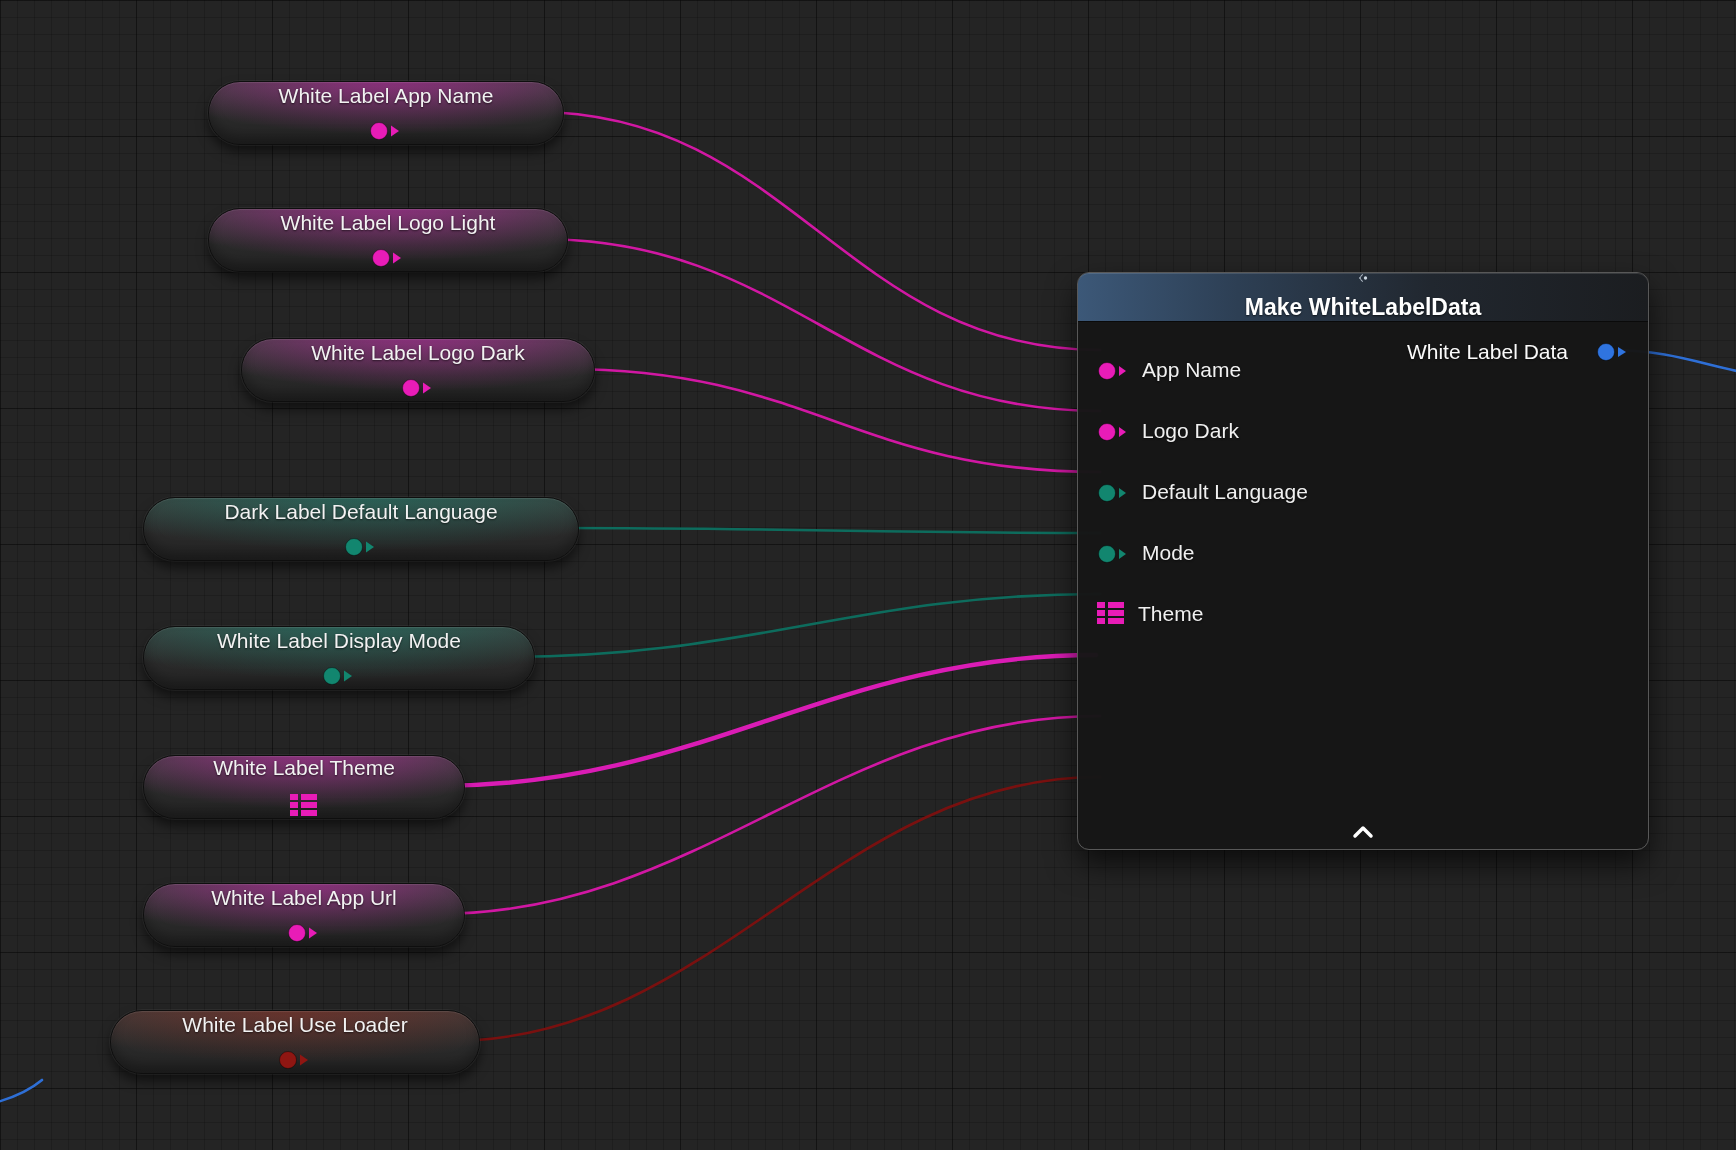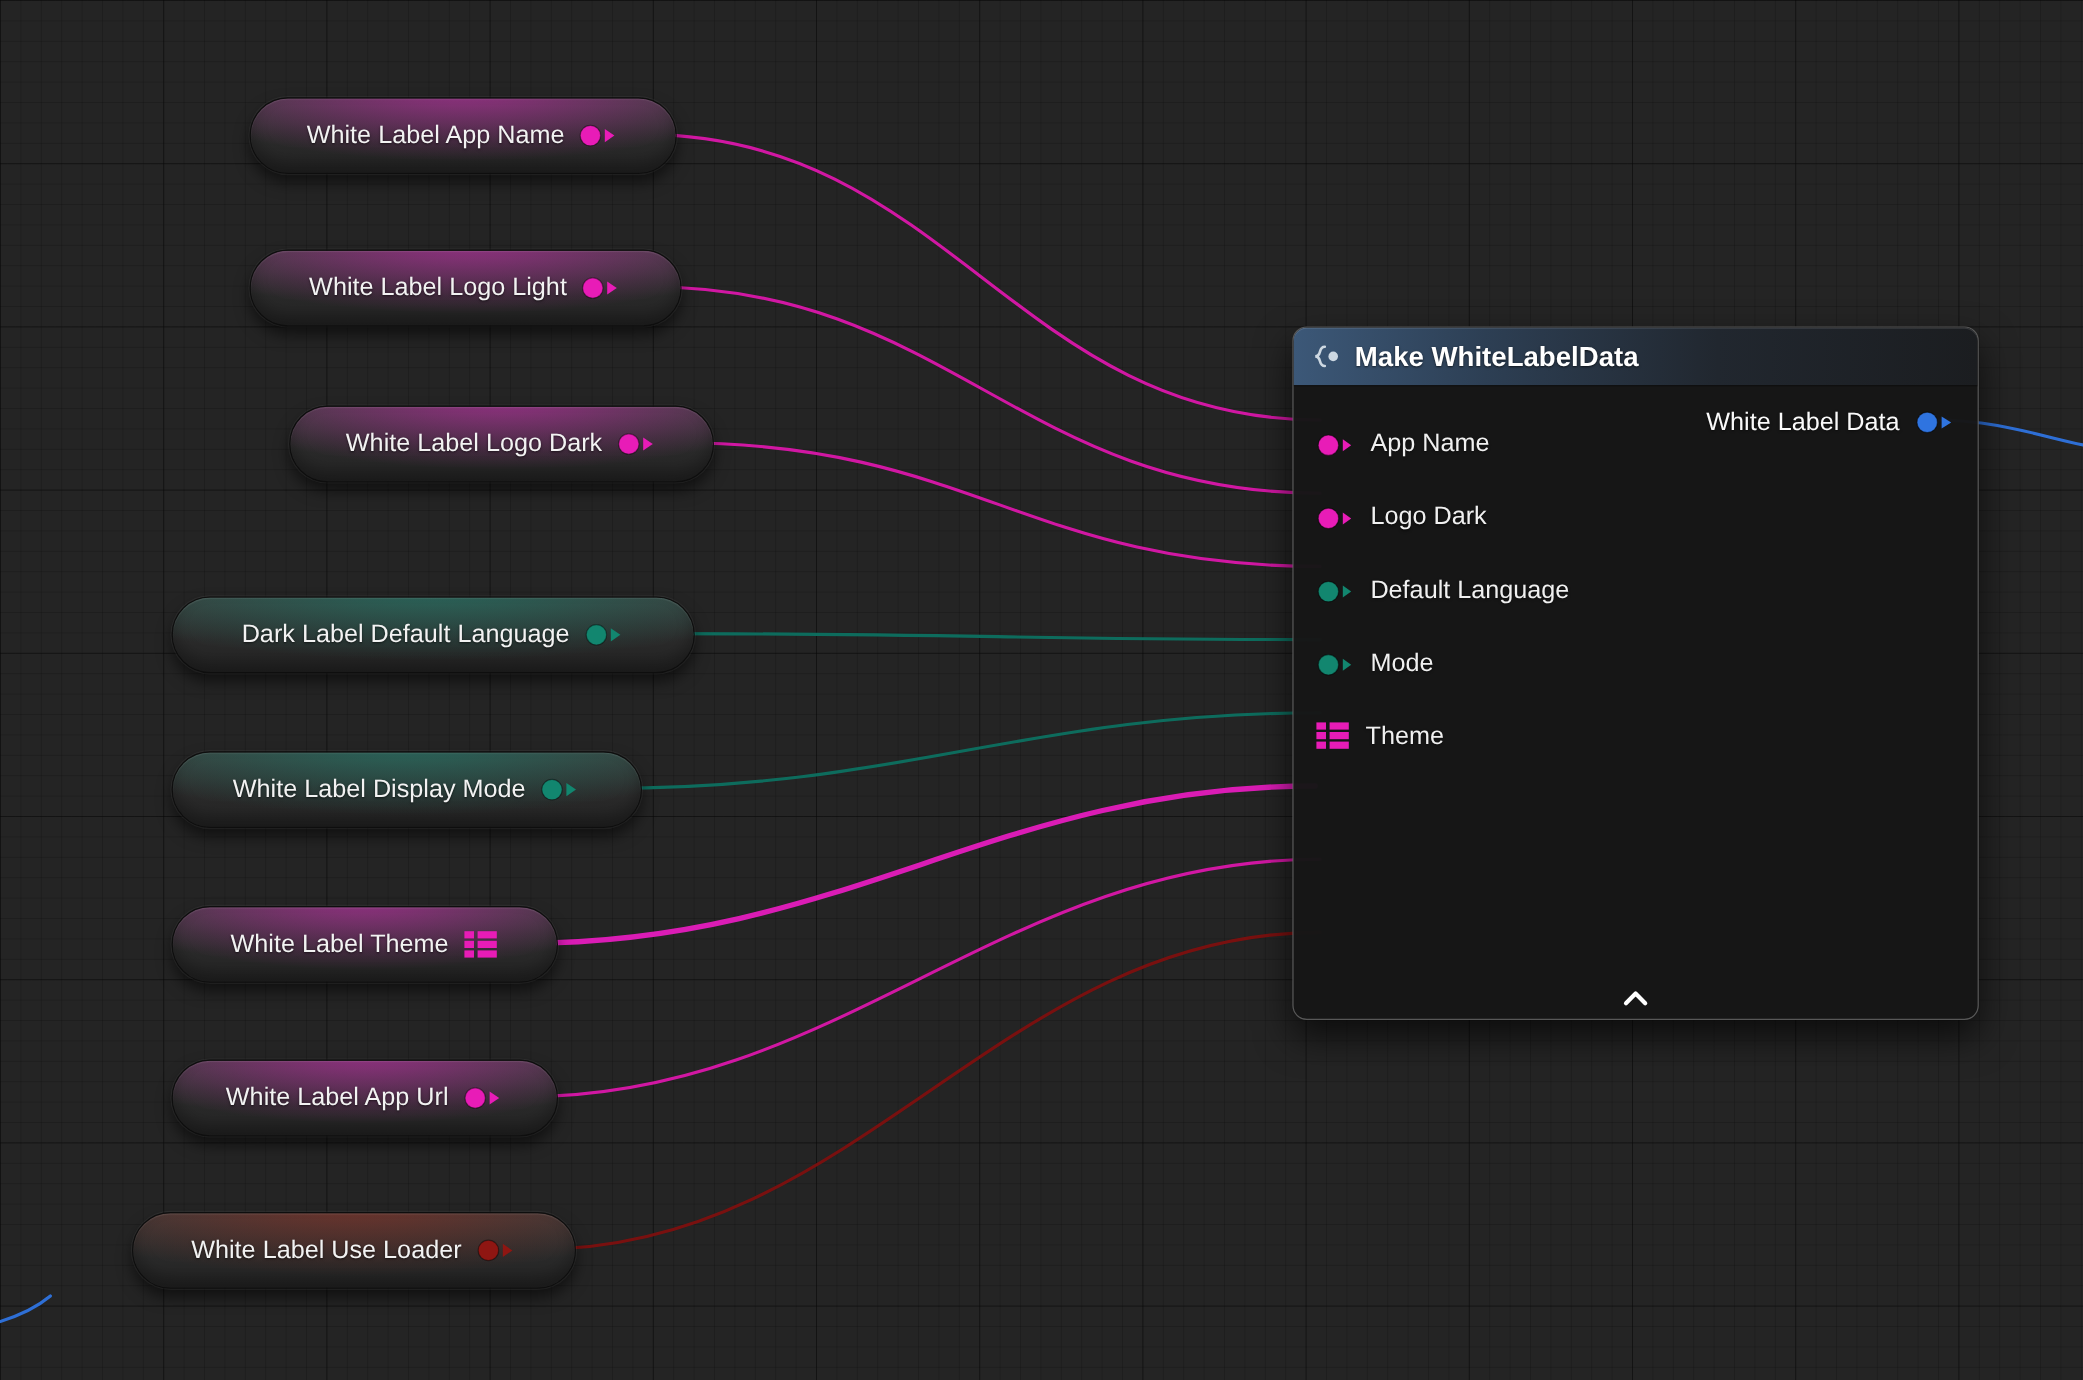--- a/index.html
+++ b/index.html
@@ -23,20 +23,21 @@
   .wire.thick{stroke-width:4.4;}
   
   .pill{
     position:absolute;z-index:2;
     display:flex;align-items:center;justify-content:center;gap:12px;
     border-radius:34px;border:1px solid #0e0e0e;
     box-shadow:0 0 0 1px rgba(255,255,255,.05), 0 7px 12px rgba(0,0,0,.55),
                inset 0 1px 1px rgba(255,255,255,.10), inset 0 -8px 12px rgba(0,0,0,.28);
     color:#f2f2f2;font-size:21px;white-space:nowrap;
     text-shadow:0 1px 2px rgba(0,0,0,.6);
+    flex-direction:column;
   }
   .pill.pink{background:
     radial-gradient(95% 130% at 50% -12%, rgba(206,38,178,.60) 0%, rgba(206,38,178,.12) 58%, rgba(0,0,0,0) 74%),
     linear-gradient(180deg,#3e3e3e 0%,#2a2a2a 60%,#232323 100%);}
   .pill.teal{background:
     radial-gradient(95% 130% at 50% -12%, rgba(26,134,114,.55) 0%, rgba(26,134,114,.12) 58%, rgba(0,0,0,0) 74%),
     linear-gradient(180deg,#3b3e3d 0%,#2a2a2a 60%,#232323 100%);}
   .pill.red{background:
     radial-gradient(95% 130% at 50% -12%, rgba(158,44,30,.50) 0%, rgba(158,44,30,.10) 58%, rgba(0,0,0,0) 74%),
     linear-gradient(180deg,#3c3a39 0%,#2a2a2a 60%,#232323 100%); text-align: center;}
@@ -47,28 +48,29 @@
     background:rgba(22,22,22,.98);
     border:1px solid #585858;border-radius:12px;
     box-shadow:0 14px 30px rgba(0,0,0,.65);
   }
   .bnode-header{
     height:48px;border-radius:11px 11px 0 0;
     background:linear-gradient(90deg,#3c5878 0%,#2d3f54 28%,#21272f 62%,#1b1d20 100%);
     display:flex;align-items:center;gap:11px;padding:0 14px;
     border-bottom:1px solid #0a0a0a;
     box-shadow:inset 0 1px 0 rgba(255,255,255,.12);
+    flex-direction:column;
   }
   .bnode-title{color:#ffffff;font-size:23px;font-weight:bold;text-shadow:0 1px 2px rgba(0,0,0,.65);}
   .rows{position:absolute;left:0;top:48px;width:100%;}
   .row{height:61px;display:flex;align-items:flex-end;gap:12px;padding-left:18px;
        color:#f0f0f0;font-size:21px;text-shadow:0 1px 2px rgba(0,0,0,.5);}
   .out-row{
     position:absolute;top:48px;right:20px;height:61px;
-    display:flex;align-items:center;gap:11px;color:#fafafa;font-size:21px;
+    display:flex;align-items:center;gap:26px;color:#fafafa;font-size:21px;
     text-shadow:0 1px 2px rgba(0,0,0,.5);
   }
   .chevron{
     position:absolute;bottom:5px;left:50%;transform:translateX(-50%);
     width:44px;height:24px;display:flex;align-items:center;justify-content:center;
     cursor:pointer;border-radius:5px;
   }
 </style>
 </head>
 <body>

